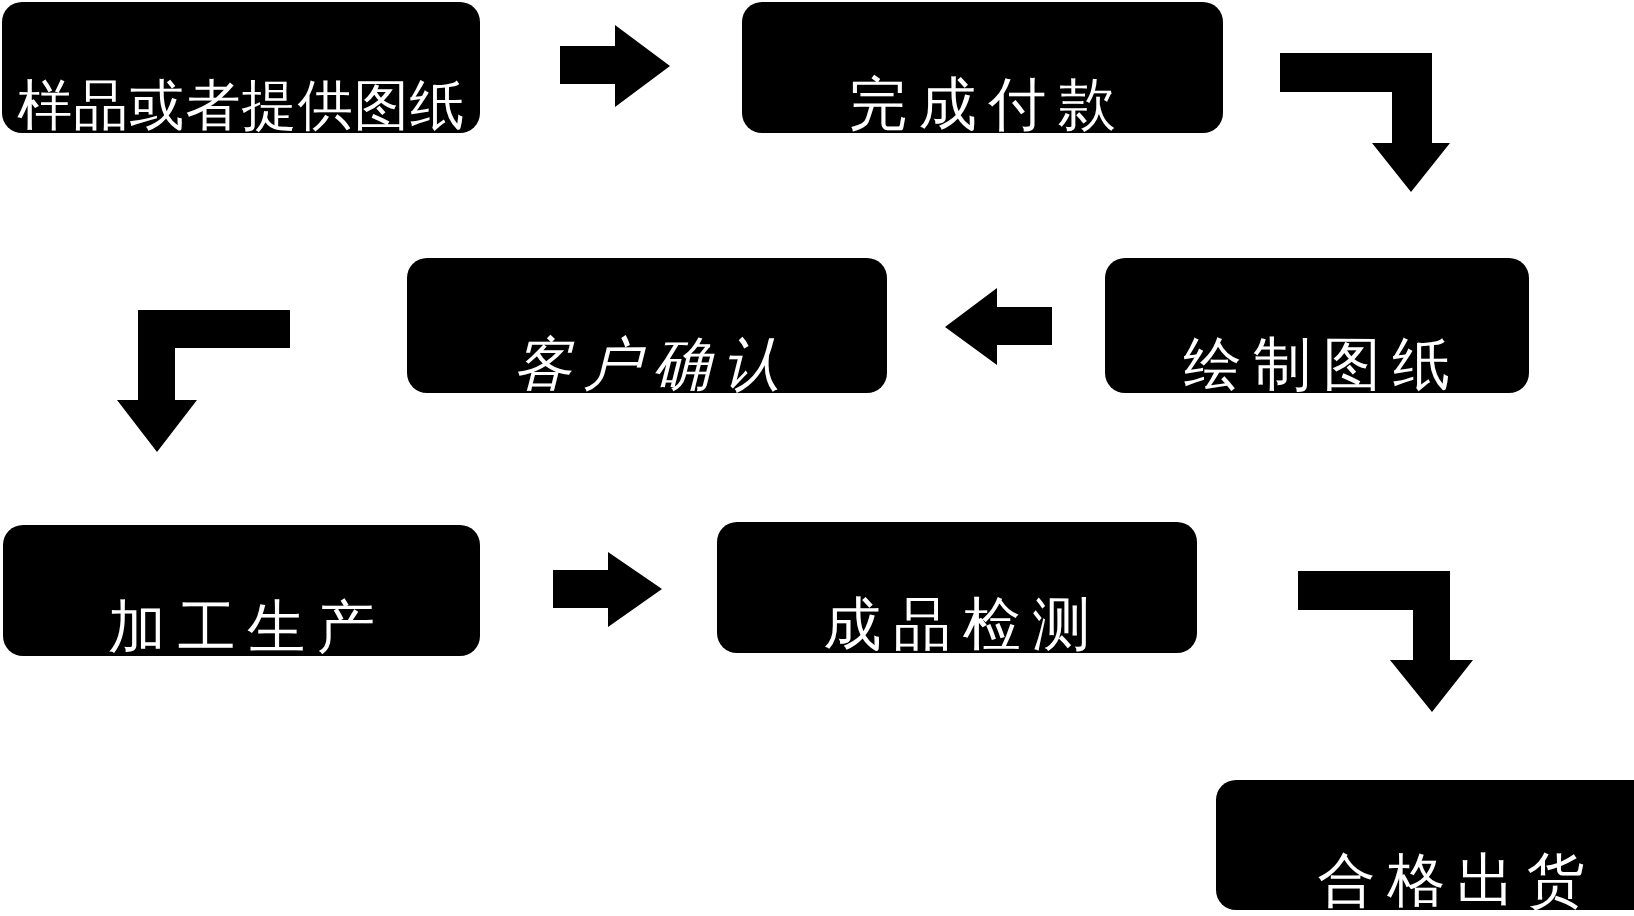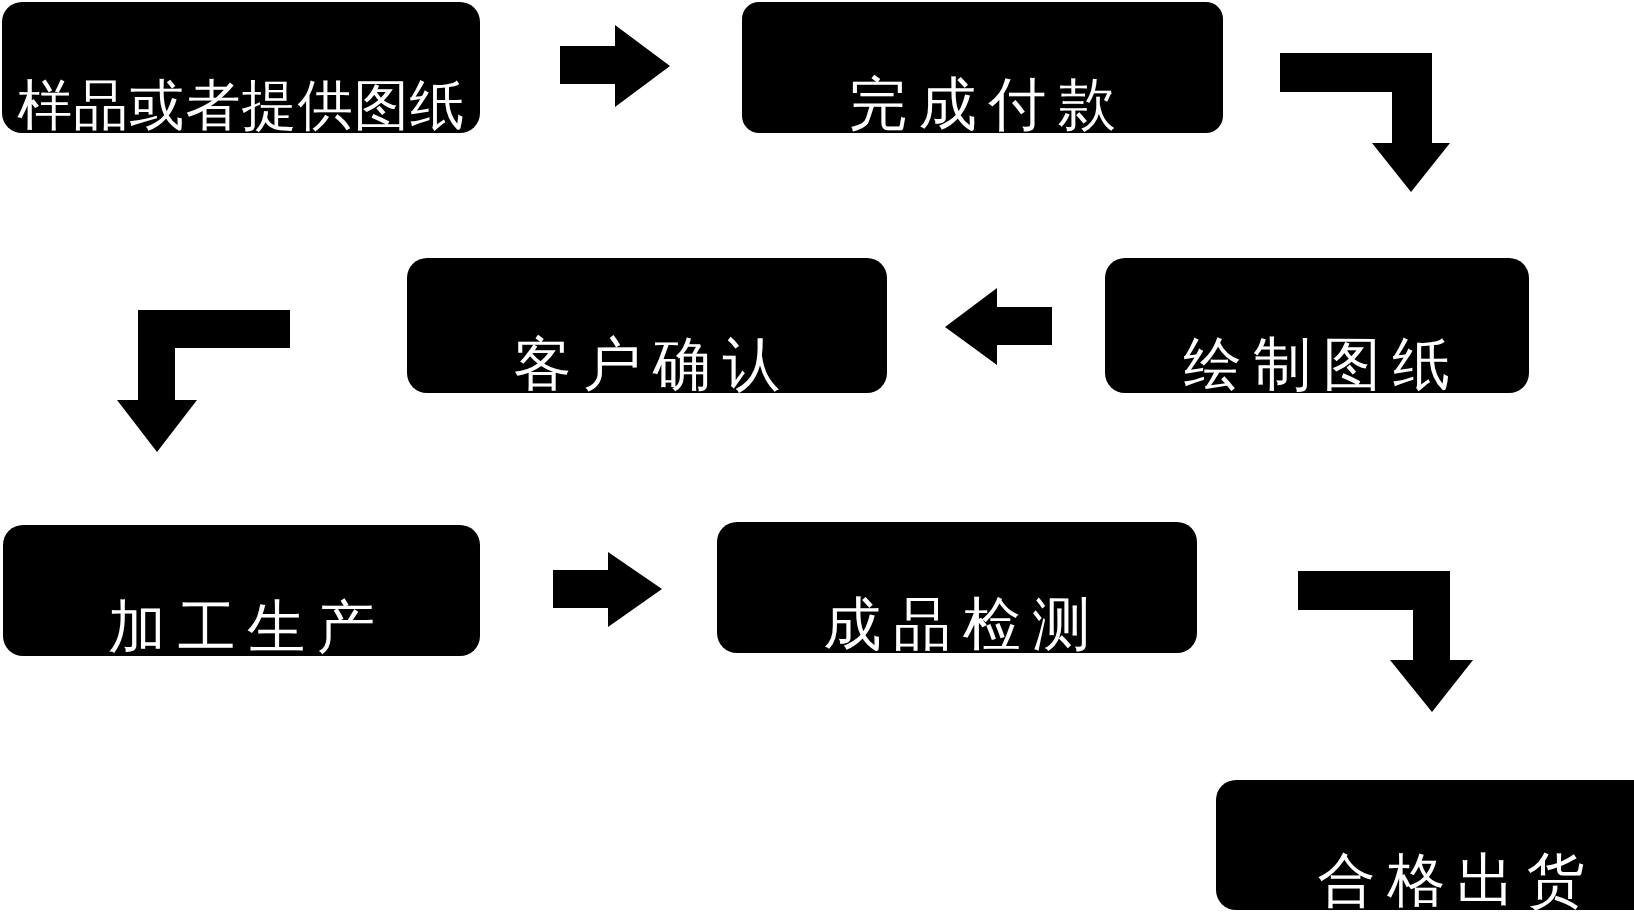--- a/index.html
+++ b/index.html
@@ -37,22 +37,22 @@
     letter-spacing: 0.2em;
     margin-right: -0.2em; 
   }
   
   .sz8 .node-label {
     font-size: 55px;
     letter-spacing: 0.02em;
     margin-right: -0.02em;
   }
   #node-sample  { left: 2px;    top: 2px;   width: 478px; height: 131px; }
-  #node-payment { left: 742px;  top: 2px;   width: 481px; height: 131px; border-radius: 17px; }
-  #node-confirm { left: 407px;  top: 258px; width: 480px; height: 135px; }
+  #node-payment { left: 742px;  top: 2px;   width: 481px; height: 131px; }
+  #node-confirm { left: 407px;  top: 258px; width: 480px; height: 135px; font-style: italic; }
   #node-draw    { left: 1105px; top: 258px; width: 424px; height: 135px; }
   #node-produce { left: 3px;    top: 525px; width: 477px; height: 131px; }
   #node-inspect { left: 717px;  top: 522px; width: 480px; height: 131px; }
   #node-ship    { left: 1216px; top: 780px; width: 470px; height: 130px; font-family: Liberation Serif, serif; }
   #arrow-layer {
     position: absolute;
     left: 0;
     top: 0;
     width: 1634px;
     height: 916px;

